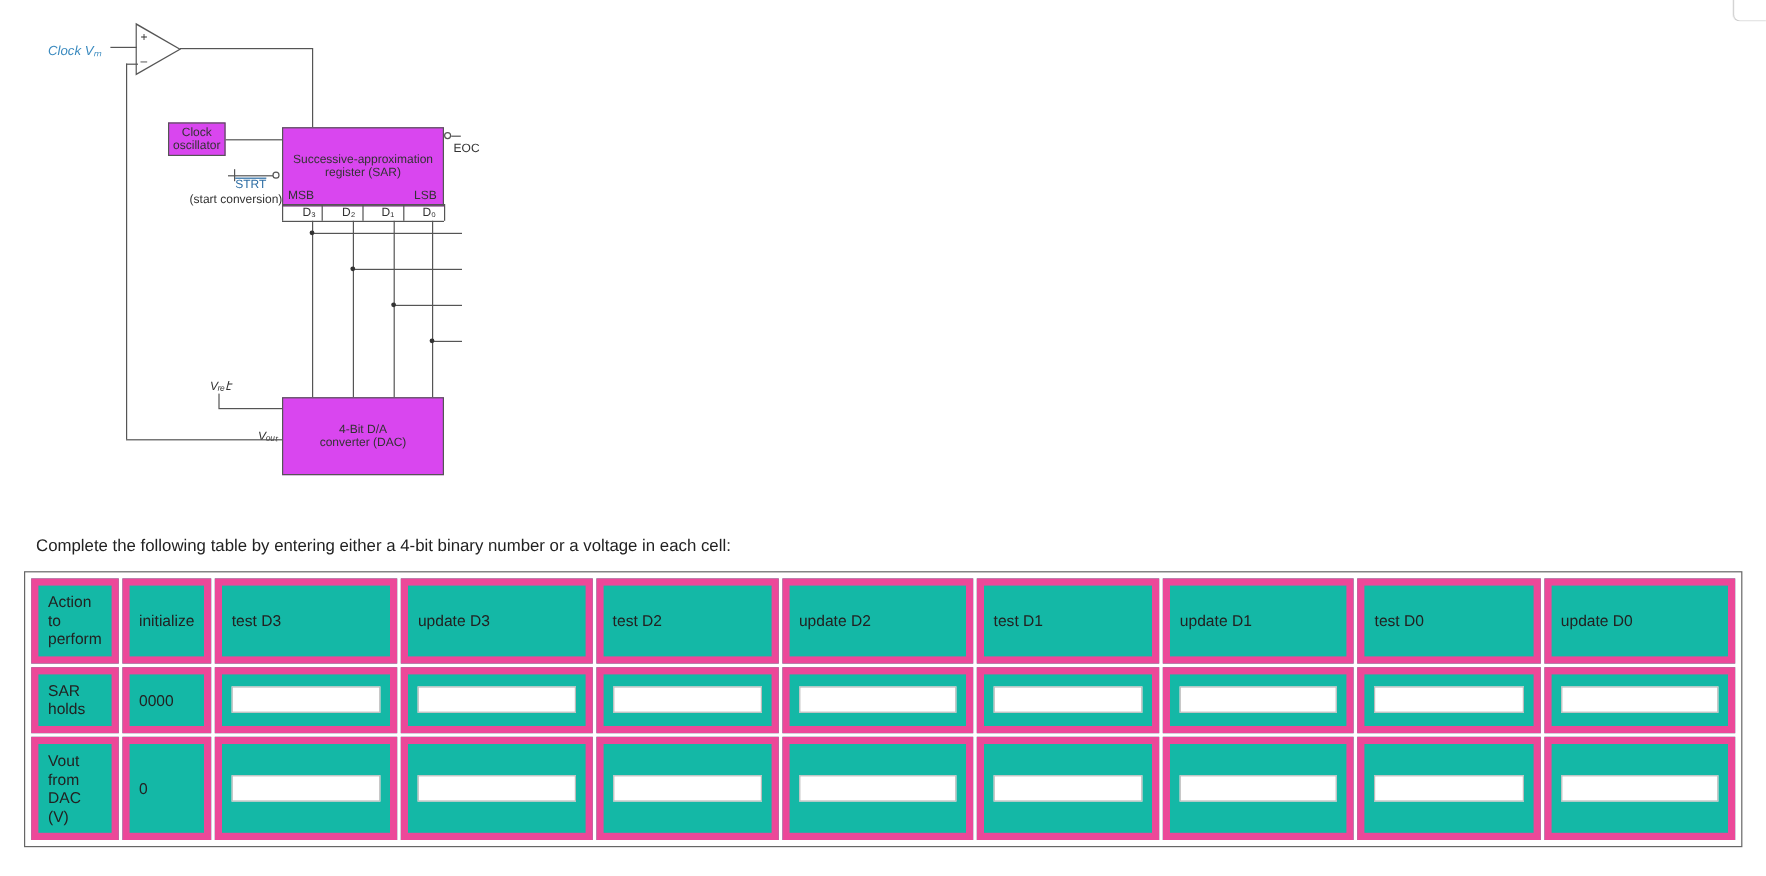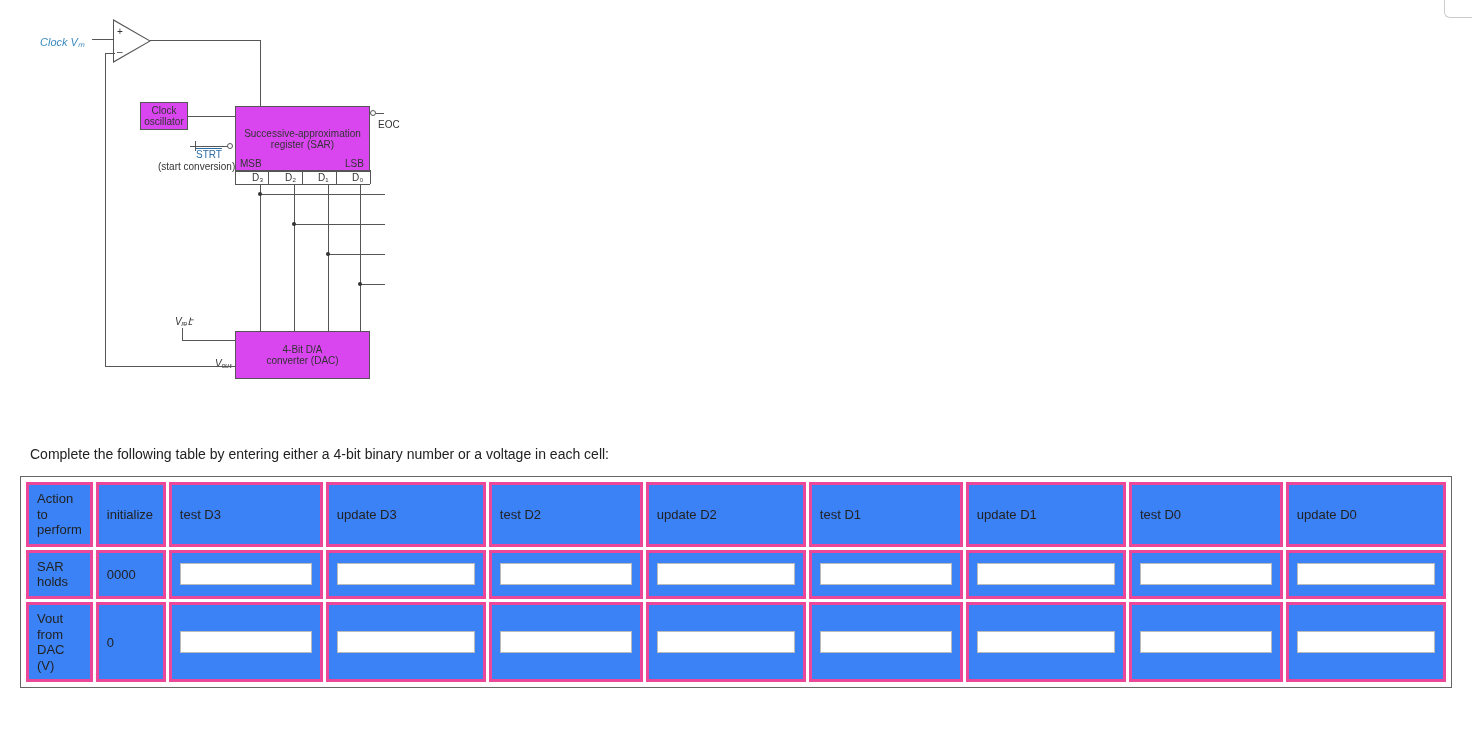--- a/index.html
+++ b/index.html
@@ -25,21 +25,21 @@
       border: 1px solid #555;
       background: #d946ef;
       text-align: center;
       display: flex;
       flex-direction: column;
       justify-content: center;
       padding: 2px;
     }
     .sar-box { left: 215px; top: 80px; width: 135px; height: 66px; }
     .clock-box { left: 120px; top: 76px; width: 48px; height: 28px; }
-    .dac-box { left: 215px; top: 305px; width: 135px; height: 48px; }
+    .dac-box { left: 215px; top: 305px; width: 135px; height: 65px; }
     .line { position: absolute; background: #555; }
     .hline { height: 1px; }
     .vline { width: 1px; }
     .comp-tri {
       position: absolute; left: 93px; top: -7px;
       width: 0; height: 0;
       border-top: 22px solid transparent;
       border-bottom: 22px solid transparent;
       border-left: 38px solid #555;
     }
@@ -47,25 +47,25 @@
       content: ""; position: absolute; left: -37px; top: -20px;
       border-top: 20px solid transparent;
       border-bottom: 20px solid transparent;
       border-left: 35px solid #fff;
     }
     .abs-label { position: absolute; font-size: 10px; color: #333; }
     .instruction { margin: 18px 0 14px 10px; }
     .tcontainer { border: 1px solid #666; padding: 2px; }
     table { border-collapse: separate; border-spacing: 3px; width: 100%; }
     td {
-      border: 3px solid #ec4899;
+      border: 6px solid #ec4899;
       padding: 6px 8px;
       font-size: 13px;
       vertical-align: middle;
-      background: #3b82f6;
+      background: #14b8a6;
     }
     td.rowhead { width: 58px; font-size: 13px; line-height: 1.2; }
     td.init { width: 70px; text-align: left; }
     td.wide { width: auto; }
     input.cell-input {
       width: 100%; border: 1px solid #bbb; padding: 3px 4px;
       font-size: 13px; height: 22px;
     }
     .top-right-cut {
       position: fixed; top: 0; right: 0; width: 28px; height: 18px;

